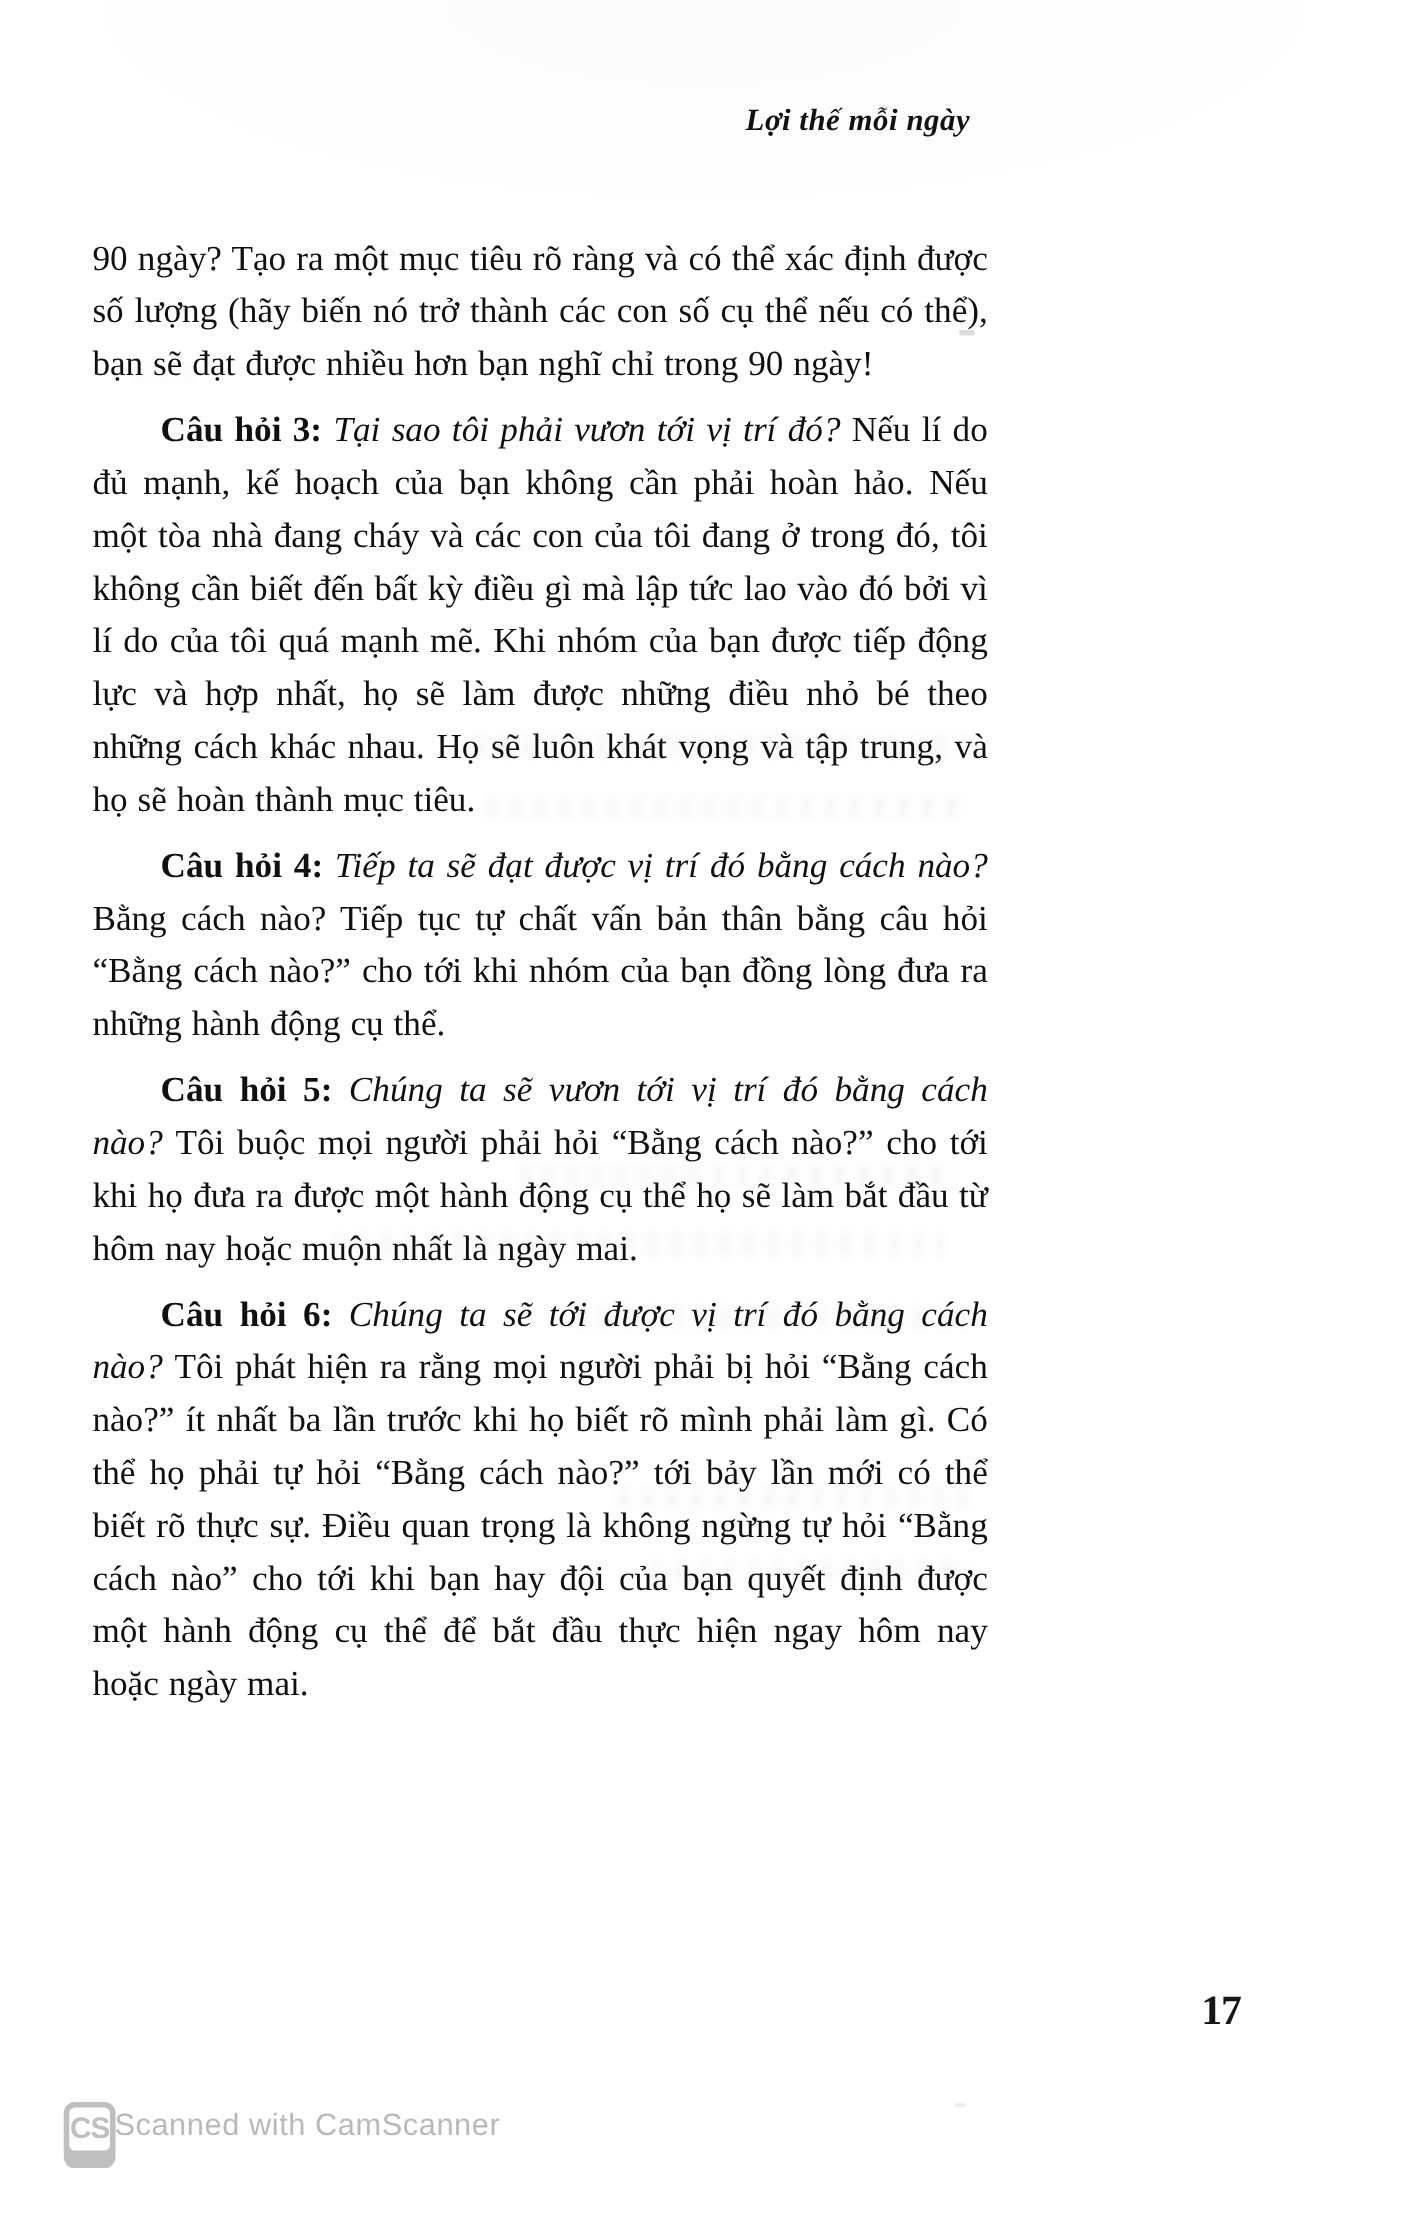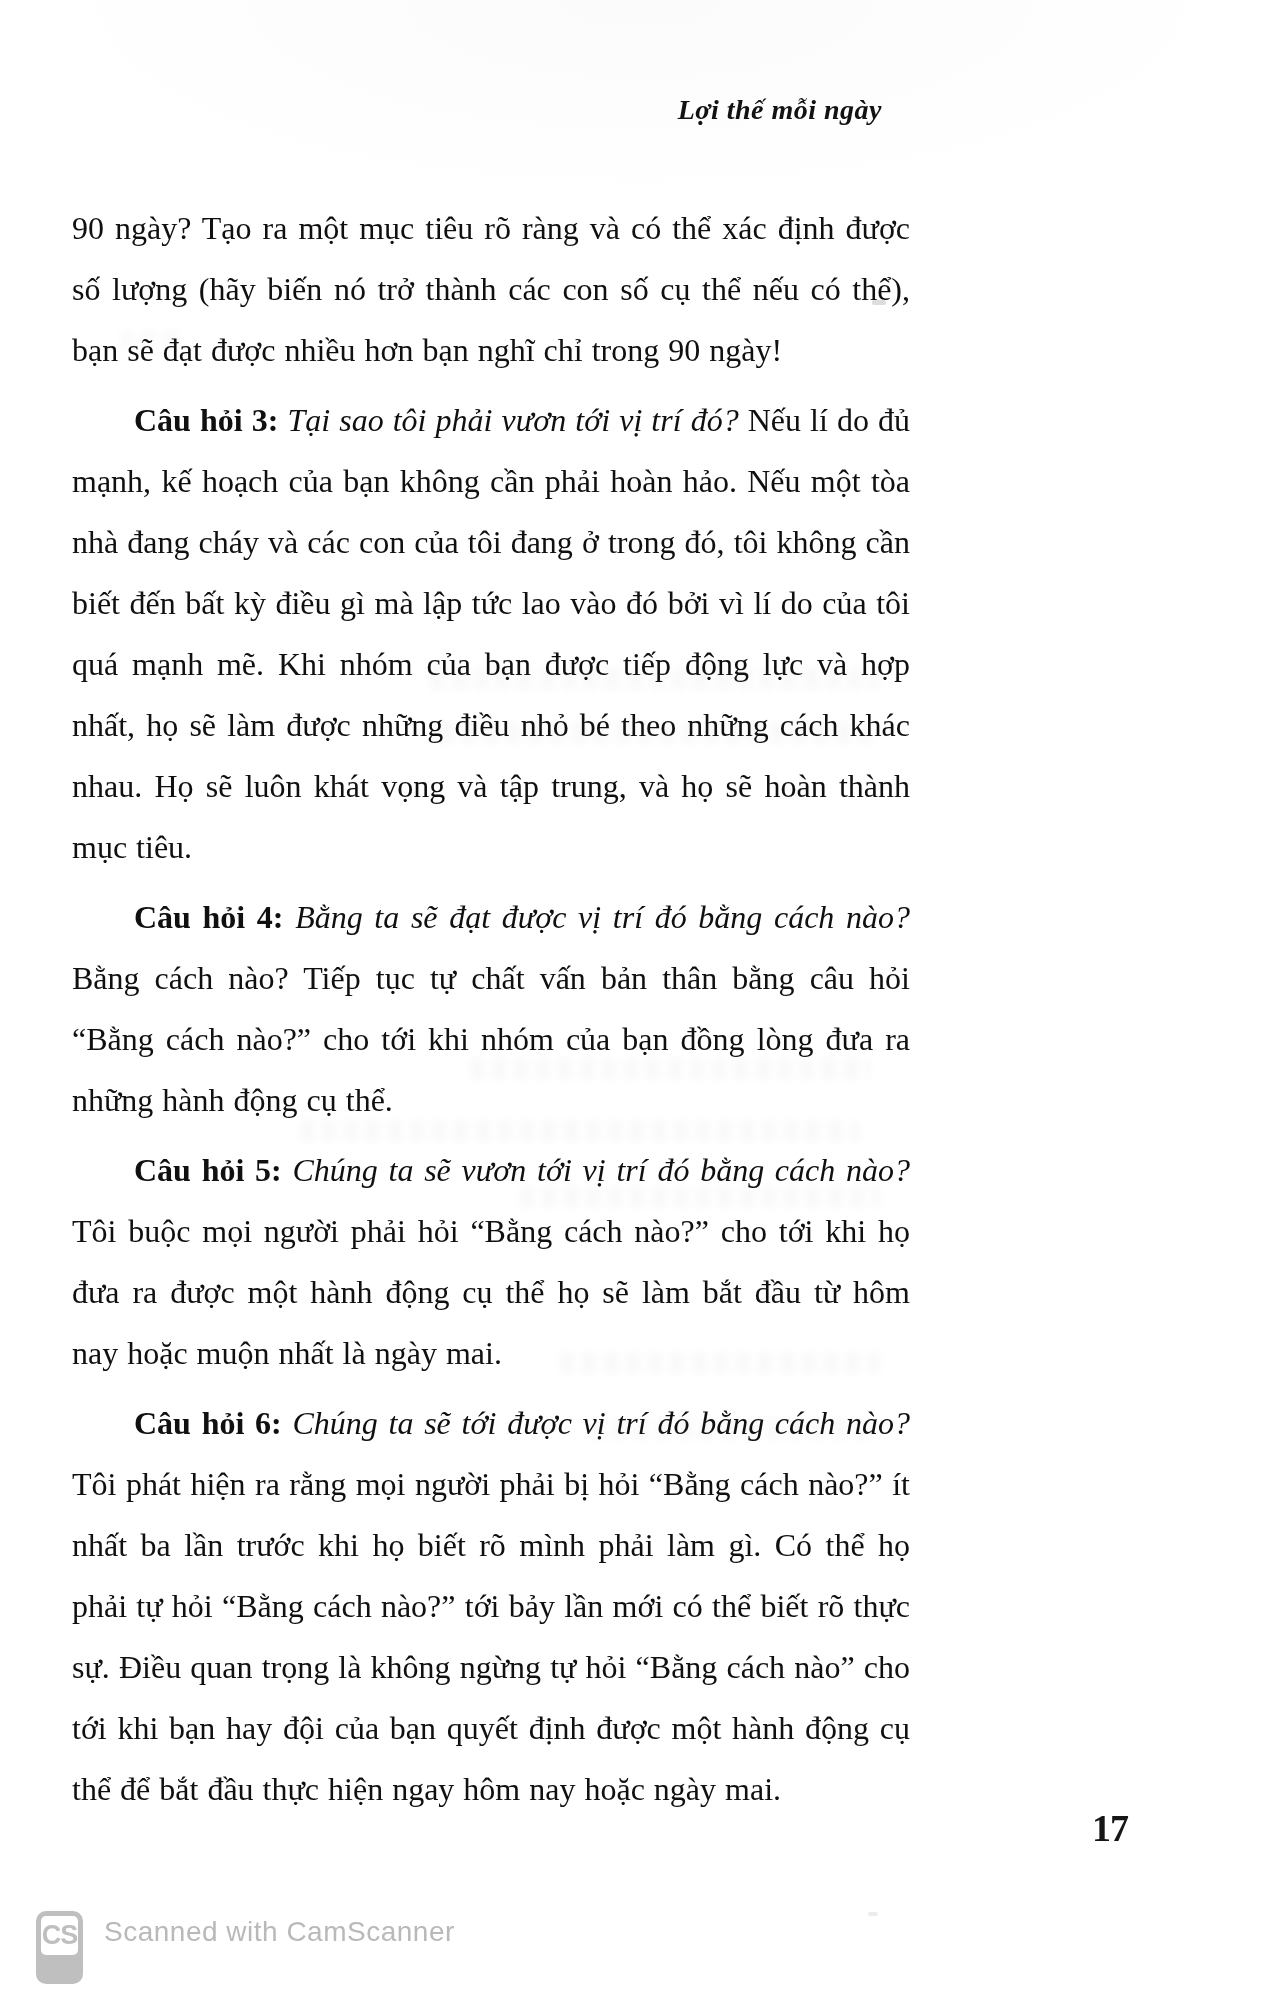--- a/index.html
+++ b/index.html
@@ -26,45 +26,45 @@
     letter-spacing: 0.5px;
     white-space: nowrap;
   }
   .text-column {
     position: absolute;
     left: 72px; top: 198px;
     width: 838px;
     color: #101010;
   }
   .para {
-    margin: 0;
+    margin: 12px;
     font-size: 32px;
-    line-height: 61px;
+    line-height: 48px;
     text-align: justify;
     text-justify: inter-word;
     word-spacing: 1px;
   }
   .para + .para { margin-top: 9px; }
   .para.indent { text-indent: 62px; }
   .run-bold   { font-weight: 700; }
   .run-italic { font-style: italic; }
   .run-normal { font-weight: 400; }
   .page-number {
     position: absolute;
     left: 1092px; top: 1806px;
     font-size: 38px;
     font-weight: 700;
     color: #161616;
     letter-spacing: -1px;
   }
   
   .cs-badge {
     position: absolute;
-    left: 36px; top: 1911px;
-    width: 47px; height: 73px;
+    left: 58px; top: 1911px;
+    width: 47px; height: 60px;
     background: #bfbfbf;
     border-radius: 10px;
   }
   .cs-badge-inner {
     position: absolute;
     left: 5px; top: 5px; right: 5px;
     height: 39px;
     background: #ffffff;
     border-radius: 5px;
     display: flex; align-items: center; justify-content: center;
@@ -112,21 +112,21 @@
 </head>
 <body>
 
 <div class="page">
 
   <div class="running-head">Lợi thế mỗi ngày</div>
 
   <div class="text-column">
       <p class="para"><span class="run-normal">90 ngày? Tạo ra một mục tiêu rõ ràng và có thể xác định được số lượng (hãy biến nó trở thành các con số cụ thể nếu có thể), bạn sẽ đạt được nhiều hơn bạn nghĩ chỉ trong 90 ngày!</span></p>
       <p class="para indent"><span class="run-bold">Câu hỏi 3: </span><span class="run-italic">Tại sao tôi phải vươn tới vị trí đó? </span><span class="run-normal">Nếu lí do đủ mạnh, kế hoạch của bạn không cần phải hoàn hảo. Nếu một tòa nhà đang cháy và các con của tôi đang ở trong đó, tôi không cần biết đến bất kỳ điều gì mà lập tức lao vào đó bởi vì lí do của tôi quá mạnh mẽ. Khi nhóm của bạn được tiếp động lực và hợp nhất, họ sẽ làm được những điều nhỏ bé theo những cách khác nhau. Họ sẽ luôn khát vọng và tập trung, và họ sẽ hoàn thành mục tiêu.</span></p>
-      <p class="para indent"><span class="run-bold">Câu hỏi 4: </span><span class="run-italic">Bằng ta sẽ đạt được vị trí đó bằng cách nào? </span><span class="run-normal">Bằng cách nào? Tiếp tục tự chất vấn bản thân bằng câu hỏi “Bằng cách nào?” cho tới khi nhóm của bạn đồng lòng đưa ra những hành động cụ thể.</span></p>
+      <p class="para indent"><span class="run-bold">Câu hỏi 4: </span><span class="run-italic">Tiếp ta sẽ đạt được vị trí đó bằng cách nào? </span><span class="run-normal">Bằng cách nào? Tiếp tục tự chất vấn bản thân bằng câu hỏi “Bằng cách nào?” cho tới khi nhóm của bạn đồng lòng đưa ra những hành động cụ thể.</span></p>
       <p class="para indent"><span class="run-bold">Câu hỏi 5: </span><span class="run-italic">Chúng ta sẽ vươn tới vị trí đó bằng cách nào? </span><span class="run-normal">Tôi buộc mọi người phải hỏi “Bằng cách nào?” cho tới khi họ đưa ra được một hành động cụ thể họ sẽ làm bắt đầu từ hôm nay hoặc muộn nhất là ngày mai.</span></p>
       <p class="para indent"><span class="run-bold">Câu hỏi 6: </span><span class="run-italic">Chúng ta sẽ tới được vị trí đó bằng cách nào? </span><span class="run-normal">Tôi phát hiện ra rằng mọi người phải bị hỏi “Bằng cách nào?” ít nhất ba lần trước khi họ biết rõ mình phải làm gì. Có thể họ phải tự hỏi “Bằng cách nào?” tới bảy lần mới có thể biết rõ thực sự. Điều quan trọng là không ngừng tự hỏi “Bằng cách nào” cho tới khi bạn hay đội của bạn quyết định được một hành động cụ thể để bắt đầu thực hiện ngay hôm nay hoặc ngày mai.</span></p>
     </div>
 
   <div class="artifact a1"></div>
   <div class="artifact a2"></div>
   <div class="artifact a3"></div>
   <div class="artifact a4"></div>
   <div class="artifact a5"></div>
   <div class="artifact a6"></div>

